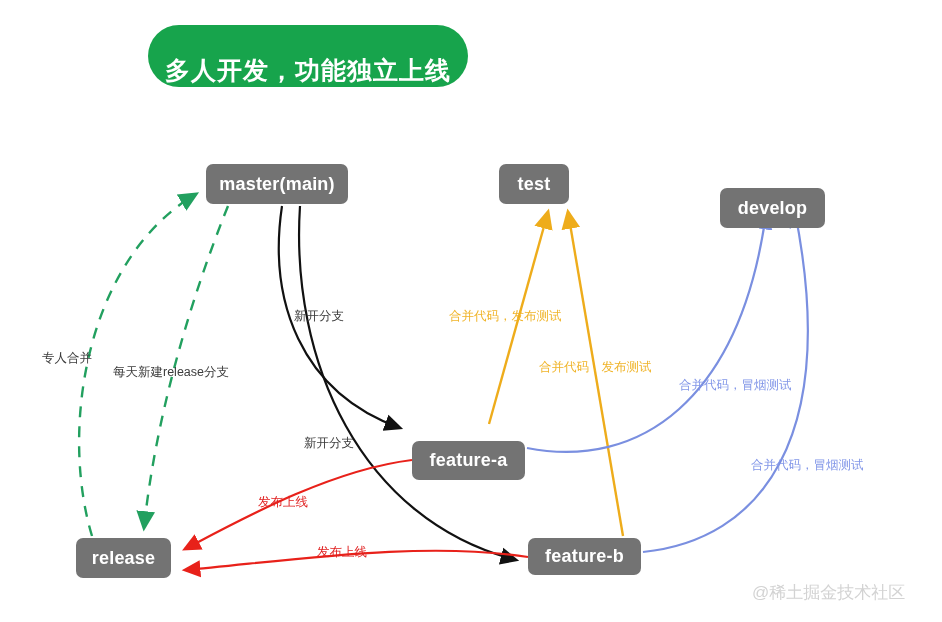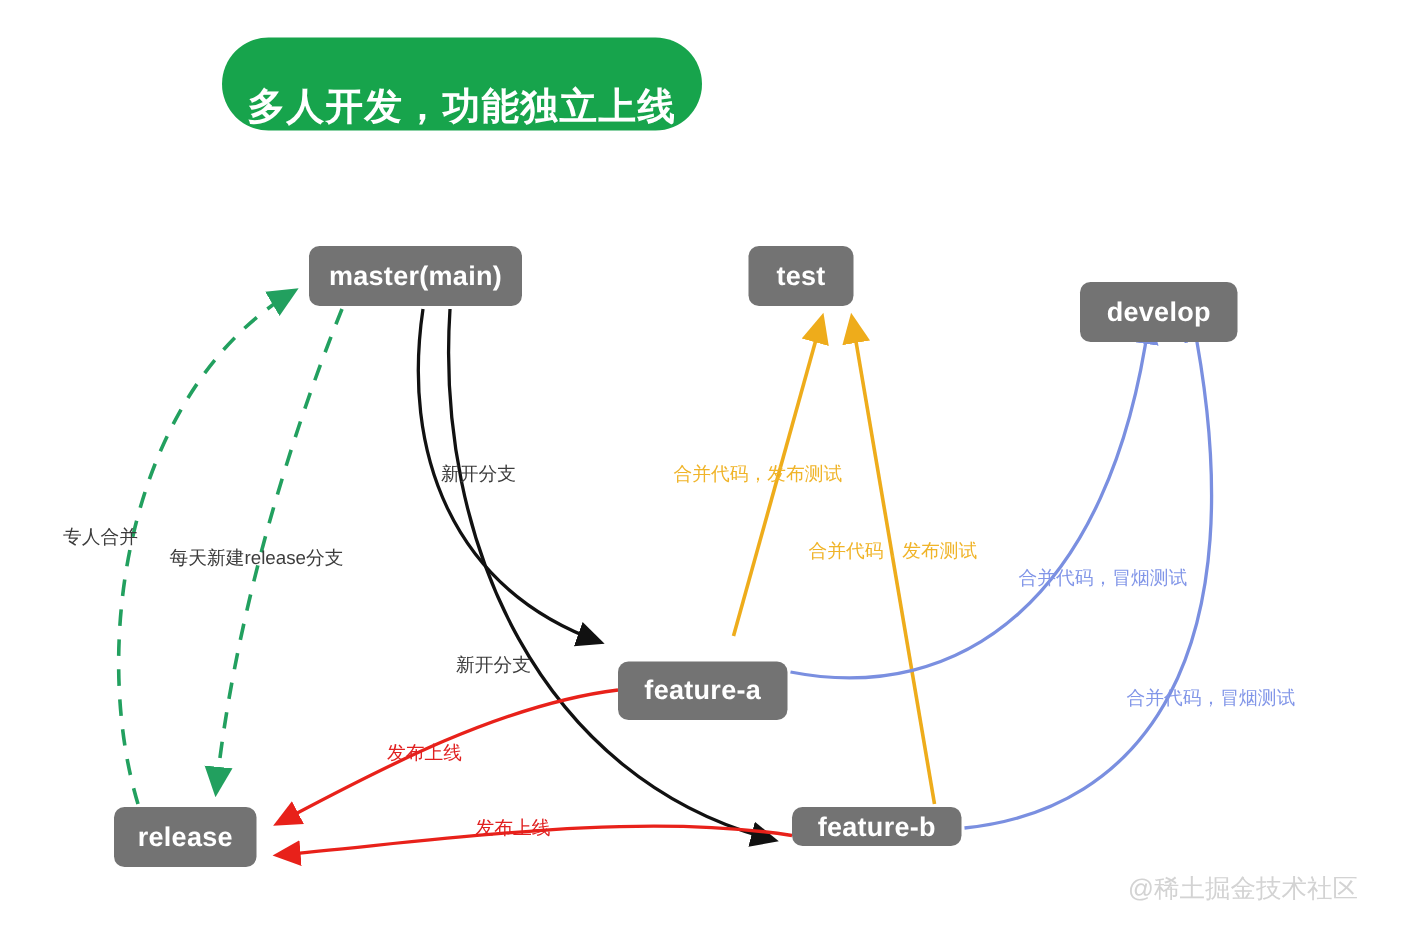--- a/index.html
+++ b/index.html
@@ -132,21 +132,21 @@
   </div>
 
   <div class="node" style="left:720px; top:164px; width:105px; height:40px;margin-top:24px;">
     <span>develop</span>
   </div>
 
   <div class="node" style="left:412px; top:426px; width:113px; height:39px;margin-top:15px;">
     <span>feature-a</span>
   </div>
 
-  <div class="node" style="left:528px; top:538px; width:113px; height:26px;justify-content:center;">
+  <div class="node" style="left:528px; top:538px; width:113px; height:37px;justify-content:center;">
     <span>feature-b</span>
   </div>
 
   <div class="node" style="left:76px; top:538px; width:95px; height:40px;text-align:center;">
     <span>release</span>
   </div>
 
   <div class="edge-label lbl-green" style="left:42px; top:352px;">专人合并</div>
 
   <div class="edge-label lbl-green" style="left:113px; top:366px;">每天新建release分支</div>

